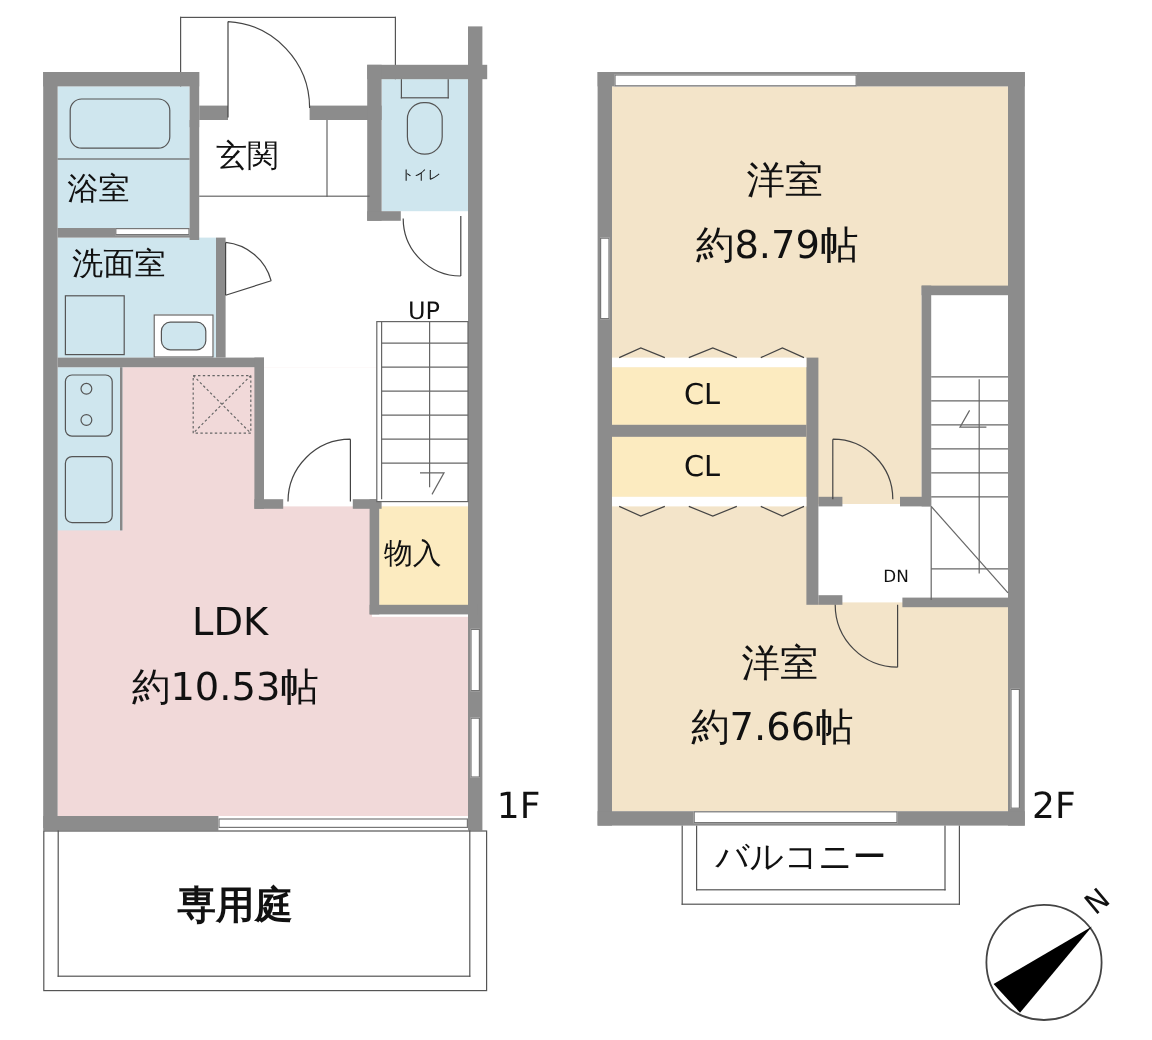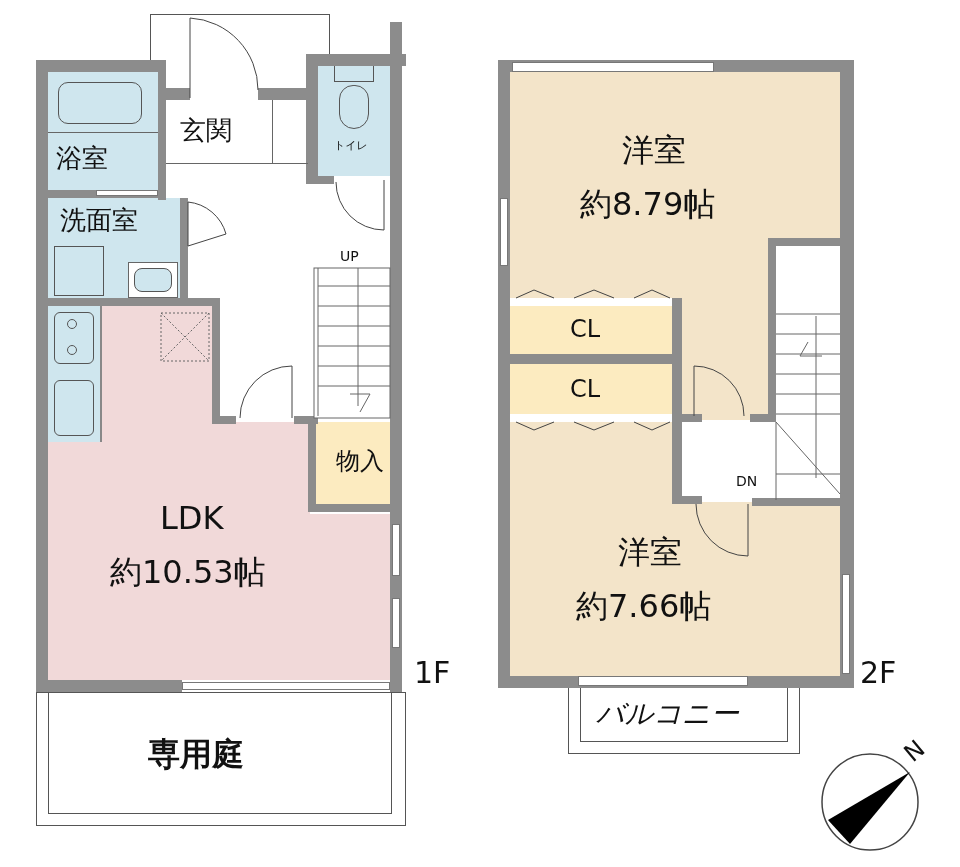--- a/index.html
+++ b/index.html
@@ -100,22 +100,22 @@
     <line x1="49" y1="1" x2="1" y2="49" stroke="#666" stroke-dasharray="2,2"></line>
   </svg>
 
   <div class="abs" style="left:36px;top:692px;width:370px;height:134px;border:1px solid #555;"></div>
   <div class="abs" style="left:48px;top:692px;width:344px;height:122px;border:1px solid #555;border-top:none;"></div>
 
   <div class="lbl" style="left:56px;top:144px;font-size:26px;">浴室</div>
   <div class="lbl" style="left:60px;top:206px;font-size:26px;">洗面室</div>
   <div class="lbl" style="left:180px;top:116px;font-size:26px;">玄関</div>
   <div class="lbl" style="left:334px;top:140px;font-size:11px;">トイレ</div>
-  <div class="lbl" style="left:340px;top:248px;font-size:14px;">UP</div>
-  <div class="lbl" style="left:336px;top:448px;font-size:24px;">物入</div>
+  <div class="lbl" style="left:340px;top:248px;font-size:20px;">UP</div>
+  <div class="lbl" style="left:320px;top:448px;font-size:24px;">物入</div>
   <div class="lbl" style="left:160px;top:500px;font-size:32px;">LDK</div>
   <div class="lbl" style="left:110px;top:554px;font-size:32px;">約10.53帖</div>
   <div class="lbl" style="left:148px;top:736px;font-size:32px;font-weight:bold;">専用庭</div>
   <div class="lbl" style="left:414px;top:656px;font-size:30px;">1F</div>
 </div>
 
 <div>
   <div class="room" style="left:510px;top:72px;width:330px;height:350px;background:#f3e4c9;"></div>
   <div class="room" style="left:510px;top:420px;width:330px;height:256px;background:#f3e4c9;"></div>
   <div class="room" style="left:768px;top:240px;width:82px;height:262px;background:#fff;"></div>
@@ -179,21 +179,21 @@
   <div class="abs" style="left:568px;top:688px;width:232px;height:66px;border:1px solid #555;border-top:none;"></div>
   <div class="abs" style="left:580px;top:688px;width:208px;height:54px;border:1px solid #555;border-top:none;"></div>
 
   <div class="lbl" style="left:622px;top:132px;font-size:32px;">洋室</div>
   <div class="lbl" style="left:580px;top:186px;font-size:32px;">約8.79帖</div>
   <div class="lbl" style="left:570px;top:316px;font-size:24px;">CL</div>
   <div class="lbl" style="left:570px;top:376px;font-size:24px;">CL</div>
   <div class="lbl" style="left:736px;top:473px;font-size:14px;">DN</div>
   <div class="lbl" style="left:618px;top:534px;font-size:32px;">洋室</div>
   <div class="lbl" style="left:576px;top:588px;font-size:32px;text-align:center;">約7.66帖</div>
-  <div class="lbl" style="left:596px;top:698px;font-size:28px;font-style:italic;">バルコニー</div>
+  <div class="lbl" style="left:596px;top:698px;font-size:28px;">バルコニー</div>
   <div class="lbl" style="left:860px;top:656px;font-size:30px;">2F</div>
 </div>
 
 <svg style="left:820px;top:752px;" width="110" height="100">
   <circle cx="50" cy="50" r="48" fill="#fff" stroke="#444" stroke-width="1.5"></circle>
   <polygon points="90,20 8,68 30,92" fill="#000"></polygon>
 </svg>
 <div class="lbl" style="left:906px;top:738px;font-size:24px;transform:rotate(-40deg);">N</div>
 
 </body></html>

